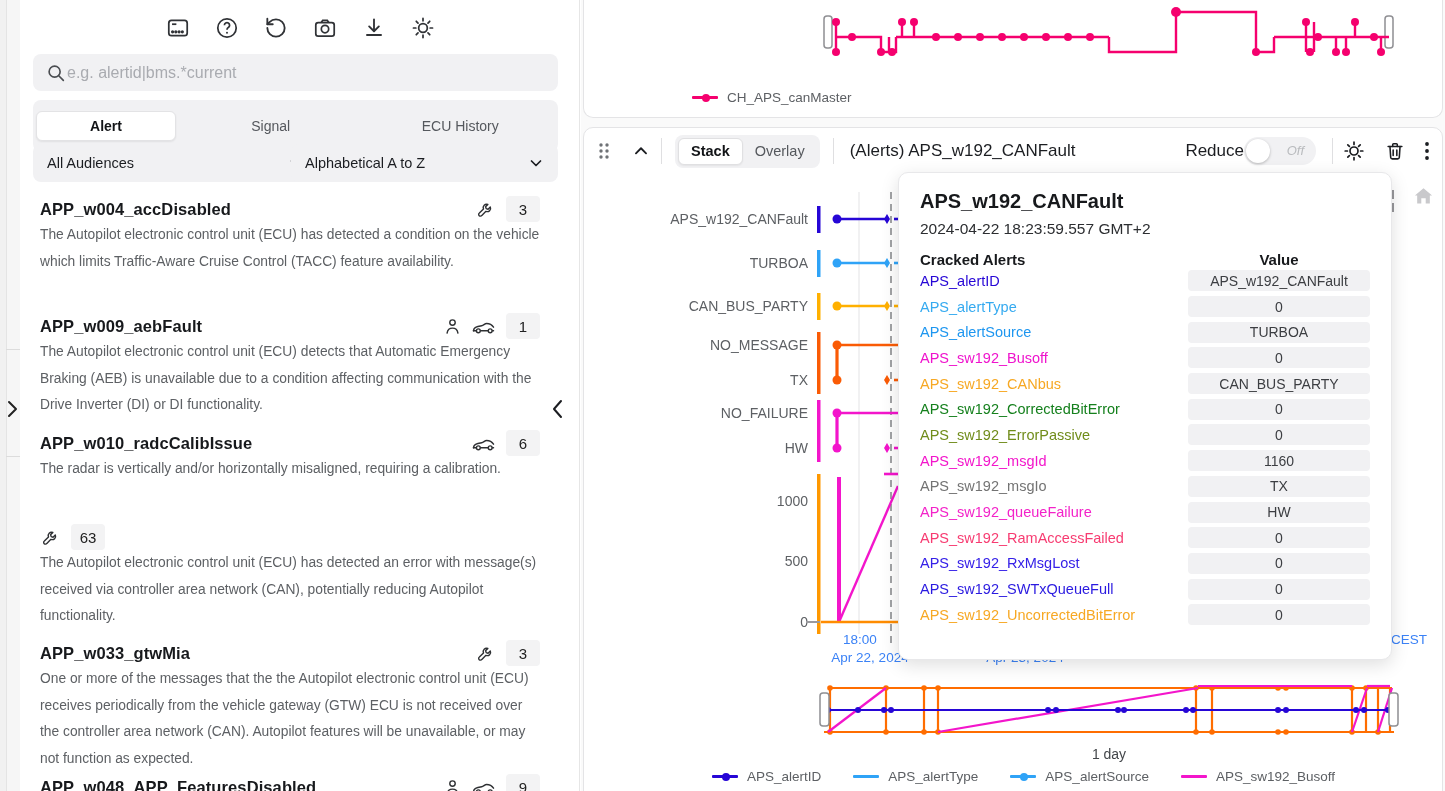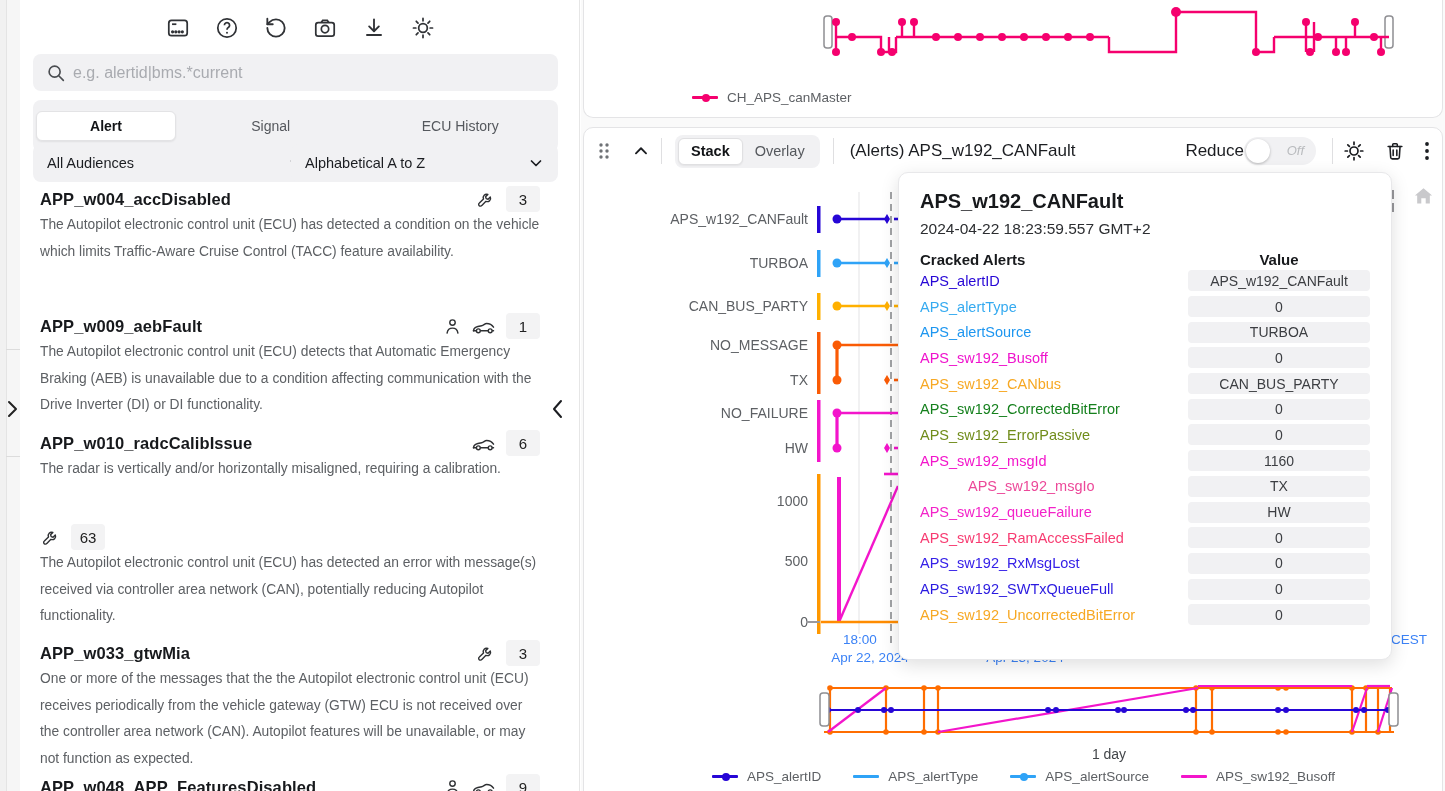--- a/index.html
+++ b/index.html
@@ -15,21 +15,21 @@
   #left-rail .div2 { position:absolute; left:6px; top:456px; width:14px; height:1px; background:#dcdcdc; }
   #rail-expand { left:4px; top:399px; width:16px; height:20px; cursor:pointer; color:#222; }
   #dark-bar { left:20px; top:0; width:55px; height:7px; background:#15171a; border-radius:0 0 3px 3px; }
 
   
   #left-panel { left:20px; top:0; width:560px; height:791px; background:#fff; border-right:1px solid #e6e6e6; }
   #toolbar { left:0; top:11px; width:560px; height:34px; display:flex; justify-content:center; align-items:center; gap:23px; color:#303236; }
   #toolbar .tb-icon { cursor:pointer; }
 
   #search-bar { left:13px; top:54px; width:525px; height:37px; background:#f1f1f3; border-radius:8px; display:flex; align-items:center; padding:0 12px; }
-  #search-bar input { border:0; outline:0; background:transparent; flex:1; margin-left:6px;
+  #search-bar input { border:0; outline:0; background:transparent; flex:1; margin-left:0;
     font-family:"Liberation Sans", sans-serif; font-size:16px; color:#1b1d21; }
   #search-bar input::placeholder { color:#a9abb0; }
 
   #tabs { left:13px; top:100px; width:525px; height:52px; background:#f1f1f3; border-radius:8px; display:flex; align-items:center; padding:3px; }
   .tab { flex:1; height:30px; display:flex; align-items:center; justify-content:center; font-size:14px; color:#55585d; cursor:pointer; border-radius:6px; }
   .tab.active { background:#fff; color:#121417; font-weight:700; border:1px solid #e3e3e5; box-shadow:0 1px 2px rgba(0,0,0,.07); }
   .tab:nth-child(1){ flex:0 0 140px; }
 
   .dropdown { top:144px; height:38px; background:#f1f1f3; border-radius:8px; display:flex; align-items:center; justify-content:space-between; padding:0 14px; font-size:14.5px; color:#1b1d21; cursor:pointer; }
   #dd-audience { left:13px; width:285px; }
@@ -178,21 +178,21 @@
         <polyline points="3.5,6 8,10.5 12.5,6" fill="none" stroke="#1b1d21" stroke-width="1.7" stroke-linecap="round" stroke-linejoin="round"></polyline>
       </svg>
   </div>
   <div id="dd-sort" class="dropdown abs">
     <span>Alphabetical A to Z</span>
     <svg width="16" height="16" viewBox="0 0 16 16">
         <polyline points="3.5,6 8,10.5 12.5,6" fill="none" stroke="#1b1d21" stroke-width="1.7" stroke-linecap="round" stroke-linejoin="round"></polyline>
       </svg>
   </div>
 
-  <div class="alert-item" style="top:186px">
+  <div class="alert-item" style="top:196px">
     <div class="alert-head">
       <span class="alert-title">APP_w004_accDisabled</span>
       <span class="alert-icons">
           <span>
             <svg width="21" height="21" viewBox="0 0 24 24" fill="none" stroke="currentColor" stroke-width="1.6" stroke-linejoin="round">
               <path d="M14.7 6.3a3.8 3.8 0 0 0-5 5L5 16a2 2 0 1 0 2.8 2.8l4.7-4.7a3.8 3.8 0 0 0 5-5l-2.6 2.6-2.1-.7-.7-2.1 2.6-2.6z"></path>
             </svg>
           </span>
         </span>
       <span class="alert-badge">3</span>
@@ -605,21 +605,21 @@
         </div>
       <div class="t-row">
           <span class="t-label" style="color: rgb(112, 140, 26);">APS_sw192_ErrorPassive</span>
           <span class="t-value">0</span>
         </div>
       <div class="t-row">
           <span class="t-label" style="color: rgb(243, 21, 203);">APS_sw192_msgId</span>
           <span class="t-value">1160</span>
         </div>
       <div class="t-row">
-          <span class="t-label" style="color: #ec4899; margin-left: 48px;">APS_sw192_msgIo</span>
+          <span class="t-label" style="color: #737373;">APS_sw192_msgIo</span>
           <span class="t-value">TX</span>
         </div>
       <div class="t-row">
           <span class="t-label" style="color: rgb(243, 34, 201);">APS_sw192_queueFailure</span>
           <span class="t-value">HW</span>
         </div>
       <div class="t-row">
           <span class="t-label" style="color: rgb(247, 59, 113);">APS_sw192_RamAccessFailed</span>
           <span class="t-value">0</span>
         </div>

